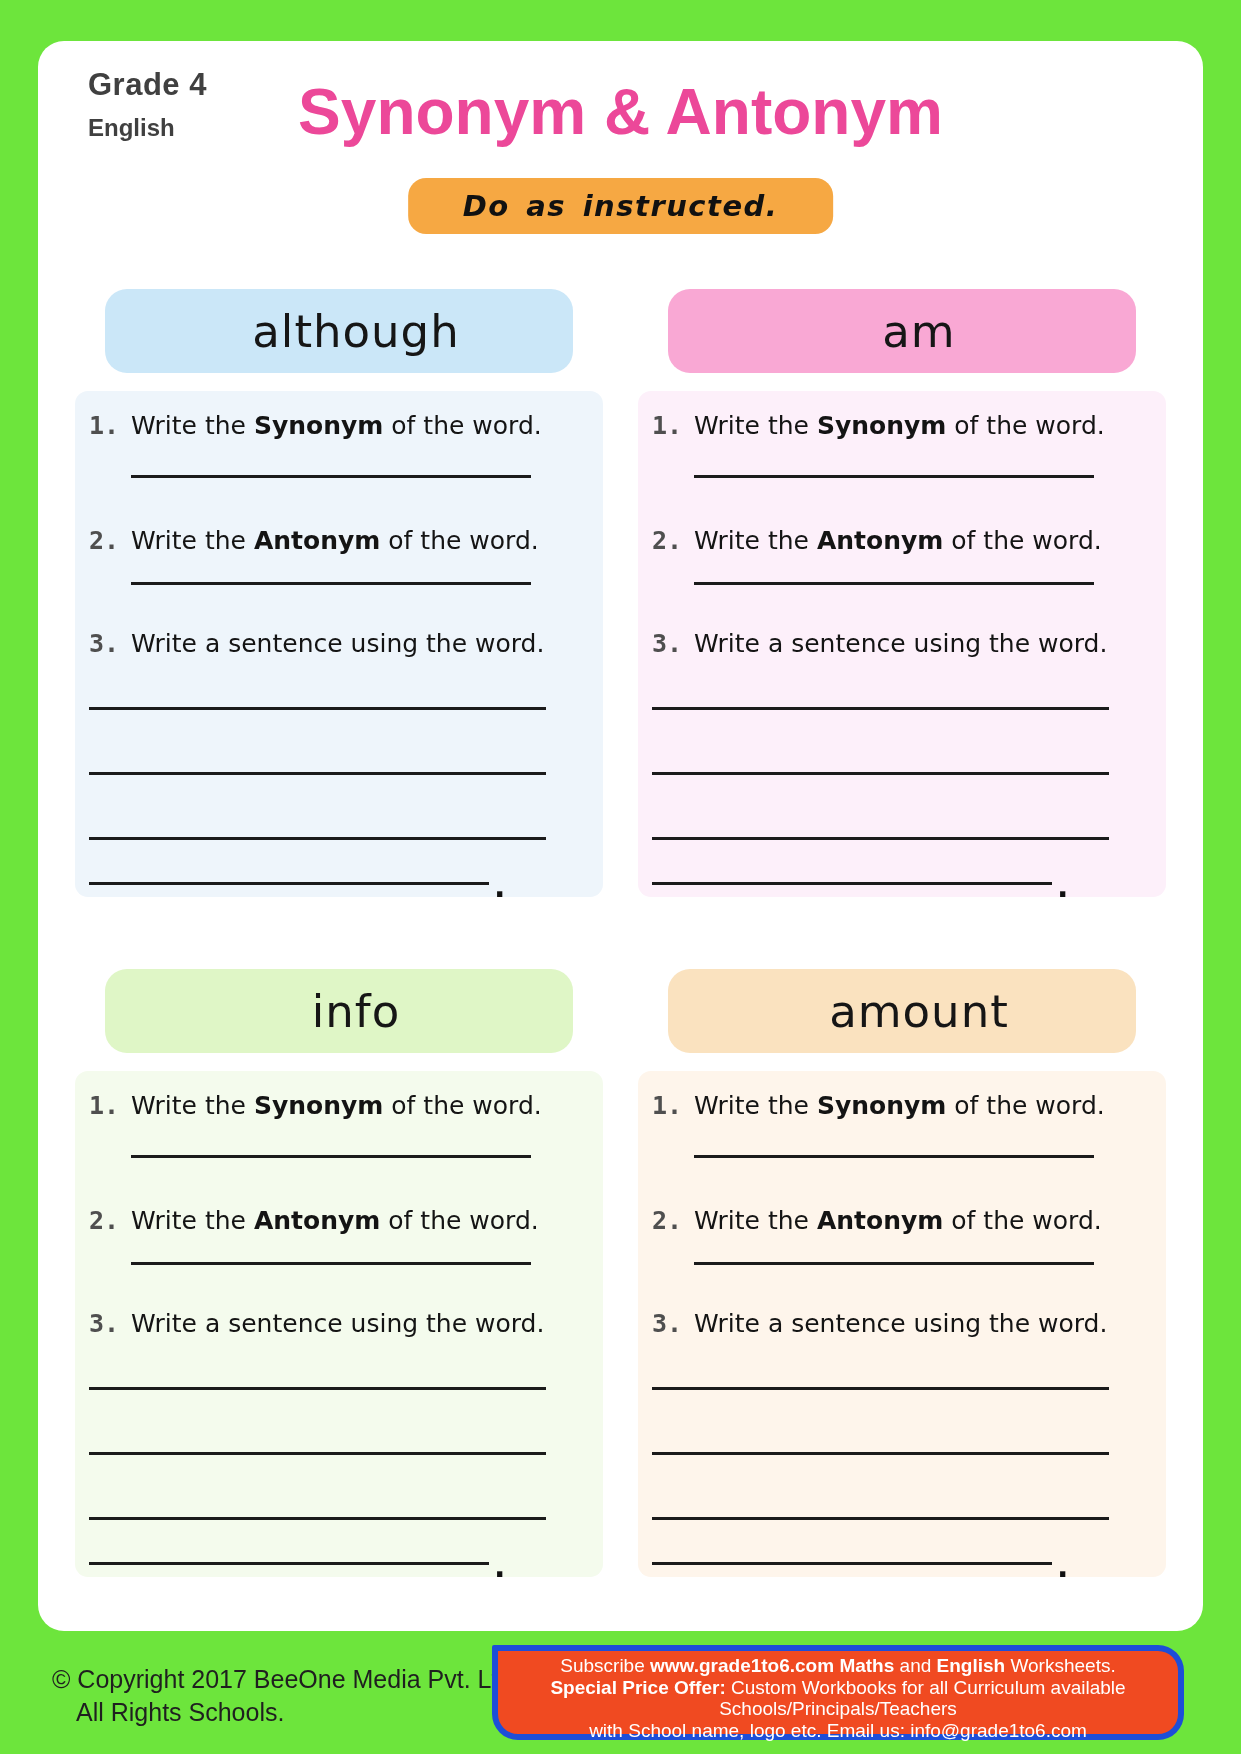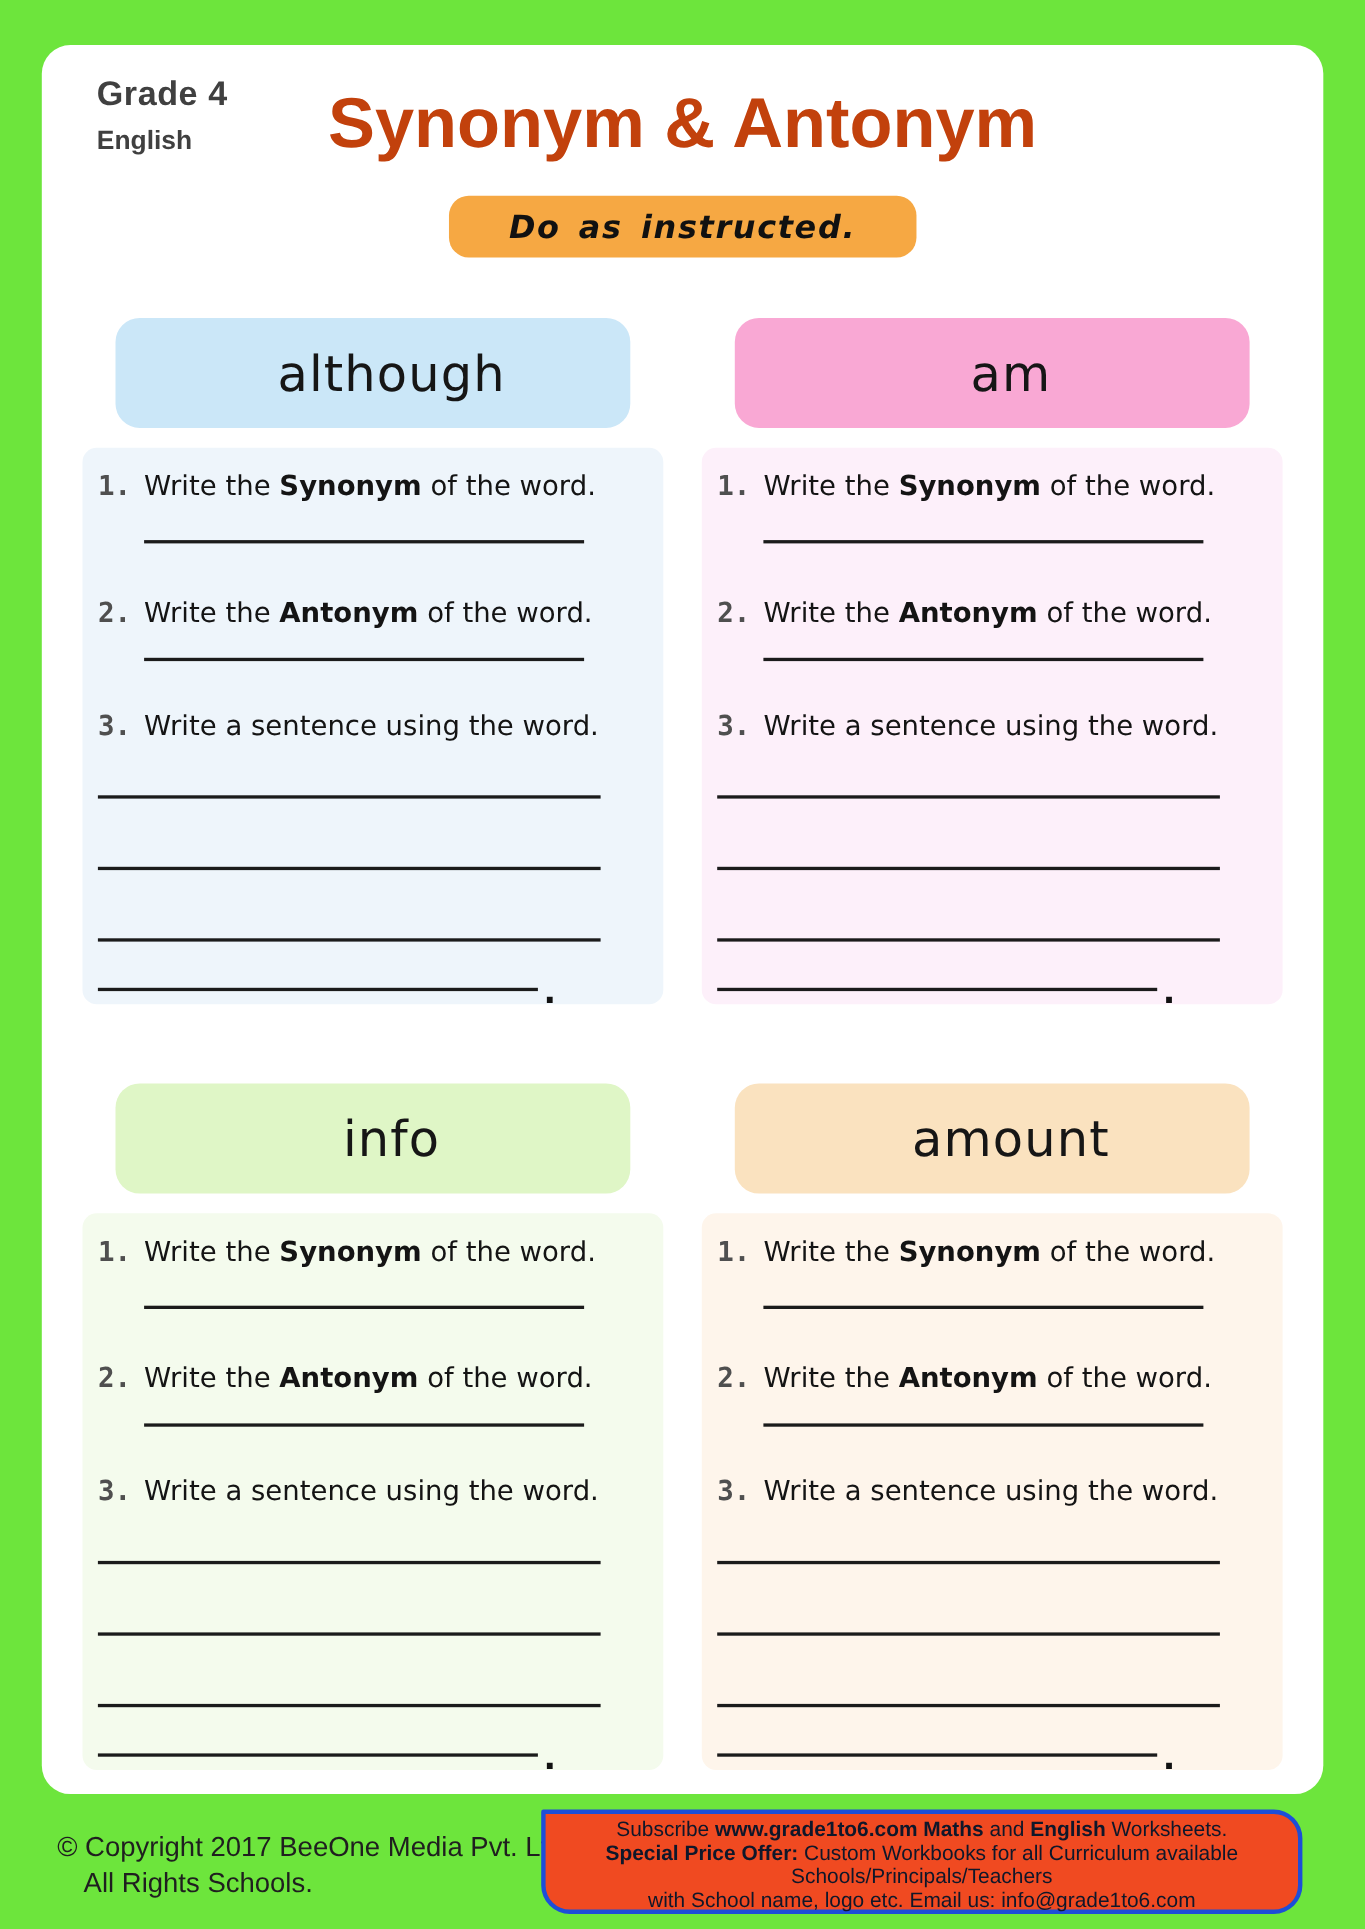--- a/index.html
+++ b/index.html
@@ -18,39 +18,39 @@
   }
   .grade-block {
     position:absolute; left:50px; top:26px;
     font-family:"Liberation Sans", sans-serif; color:#404040;
   }
   .grade-line  { font-size:31px; font-weight:bold; letter-spacing:.5px; }
   .subject-line{ font-size:24px; font-weight:bold; margin-top:11px; }
   .page-title {
     position:absolute; left:0; right:0; top:34px; text-align:center;
     font-family:"Liberation Sans", sans-serif;
-    font-size:64px; font-weight:bold; color:#c2410c; letter-spacing:0px;
+    font-size:64px; font-weight:bold; color:#ec4899; letter-spacing:0px;
   }
   .pill {
     position:absolute; top:137px; left:50%; transform:translateX(-50%);
     background:#F6A843; color:#111;
     border-radius:18px; padding:11px 55px;
     font-size:29px; font-weight:bold; font-style:italic;
     letter-spacing:1.5px; word-spacing:5px; white-space:nowrap;
   }
   
   .cards {
     position:absolute; left:37px; top:248px;
     width:1091px;
     display:grid; grid-template-columns:528px 528px;
     column-gap:35px; row-gap:72px;
   }
   .card { display:flex; flex-direction:column; }
   .card-head {
-    margin:0 30px 18px 30px; height:100px;
+    margin:0 30px 18px 30px; height:84px;
     border-radius:22px;
     display:flex; align-items:center; justify-content:center;
     font-size:45px; color:#161616; letter-spacing:1px;padding-left:34px;
   }
   .card-body {
     border-radius:13px;
     padding:16px 14px 12px 14px;
     flex:1;
   }
   .task { display:flex; align-items:flex-start; font-size:25px; color:#141414; line-height:34px; }
@@ -81,23 +81,23 @@
   }
   
   .copyright {
     position:absolute; left:52px; top:1663px;
     font-family:"Liberation Sans", sans-serif;
     font-size:25px; color:#1f1f1f; line-height:33px;
   }
   .copyright .cr2 { padding-left:24px; }
   .promo-box {
     position:absolute; left:492px; top:1645px; width:692px; height:95px;
-    background:#F04A21; border:4px solid #1d4ed8;
+    background:#F04A21; border:6px solid #1d4ed8;
     border-radius:2px 26px 26px 26px;
-    color:#0f172a; text-align:center;
+    color:#ffffff; text-align:center;
     font-family:"Liberation Sans", sans-serif;
     font-size:19px; line-height:21.5px;
     padding-top:4px;
   }
   .promo-box b { font-weight:bold; }
 </style>
 </head>
 <body style="background: rgb(109, 229, 60);">
 
 <div class="page">

